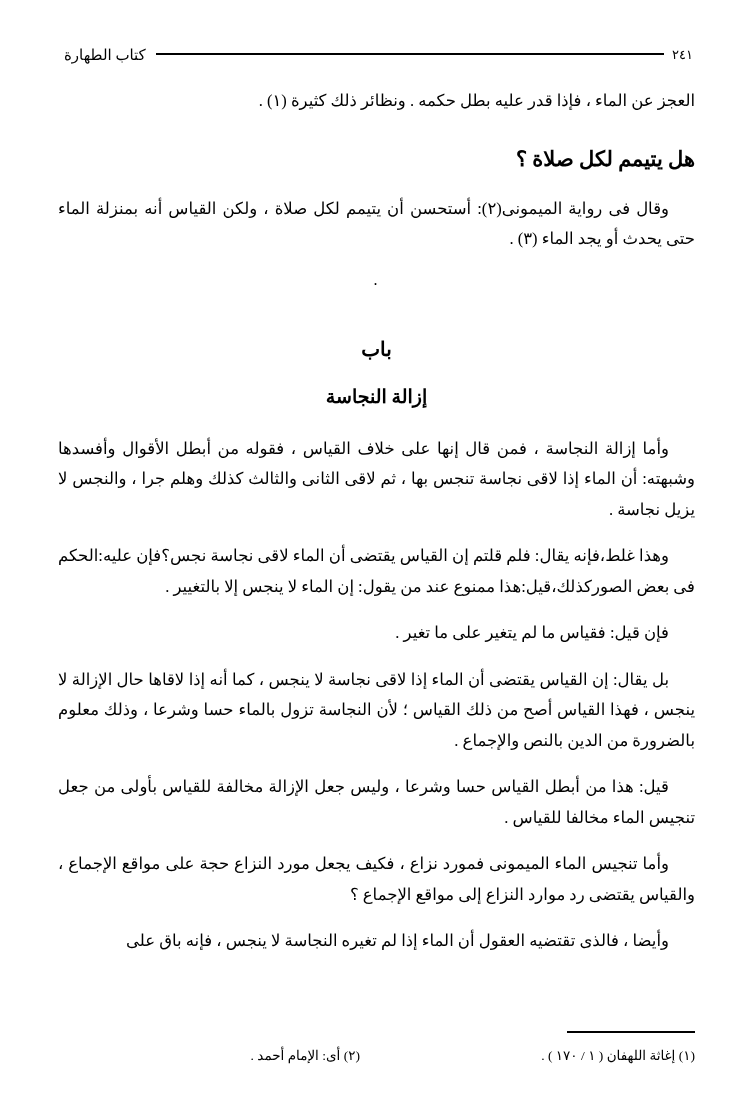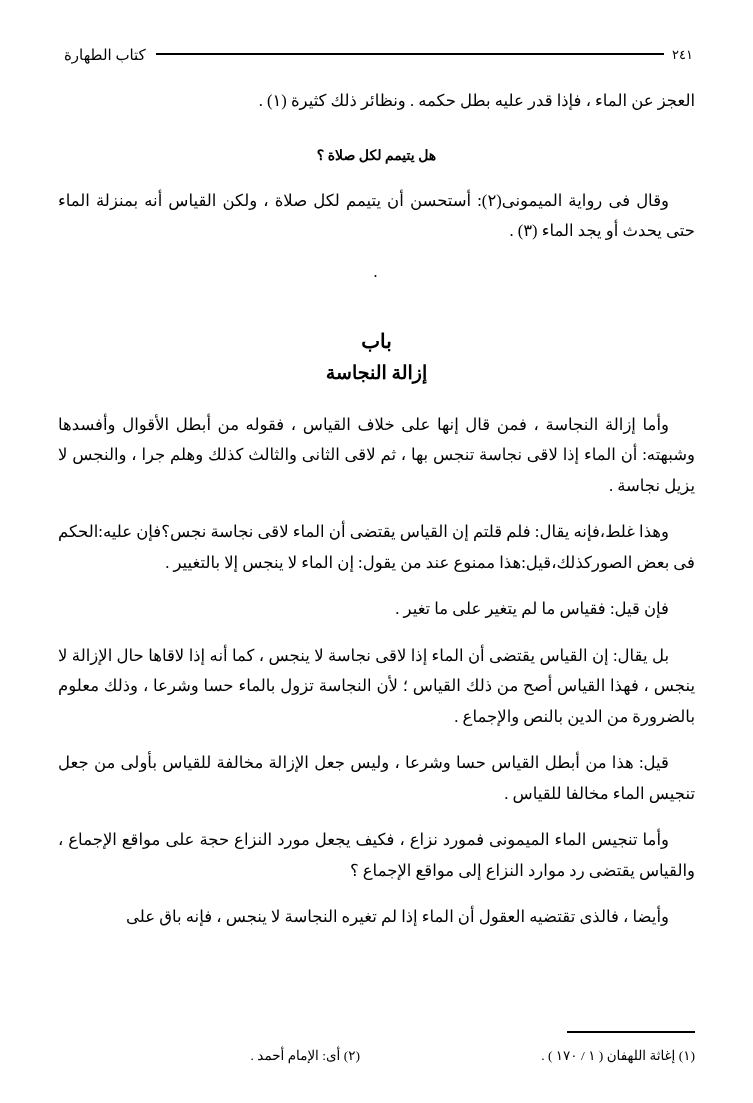--- a/index.html
+++ b/index.html
@@ -64,36 +64,35 @@
     margin: 0 0 16px 0;
     text-indent: 26px;
   }
   p.para.first {
     text-indent: 0;
     margin-bottom: 30px;
   }
 
   
   h2.section-title {
-    font-size: 14px;
+    font-size: 21px;
     font-weight: bold;
-    text-align: center;
     margin: 30px 0 22px 0;
   }
   h2.bab {
     font-size: 20px;
     font-weight: bold;
     text-align: center;
     margin: 48px 0 6px 0;
   }
   h3.bab-sub {
     font-size: 19px;
     font-weight: bold;
     text-align: center;
-    margin: 8px 0 26px 0;
+    margin: 24px 0 26px 0;
   }
   .sep-dot {
     text-align: center;
     font-size: 16px;
     margin: 12px 0 6px 0;
     letter-spacing: 2px;
   }
 
   
   .footnotes {

